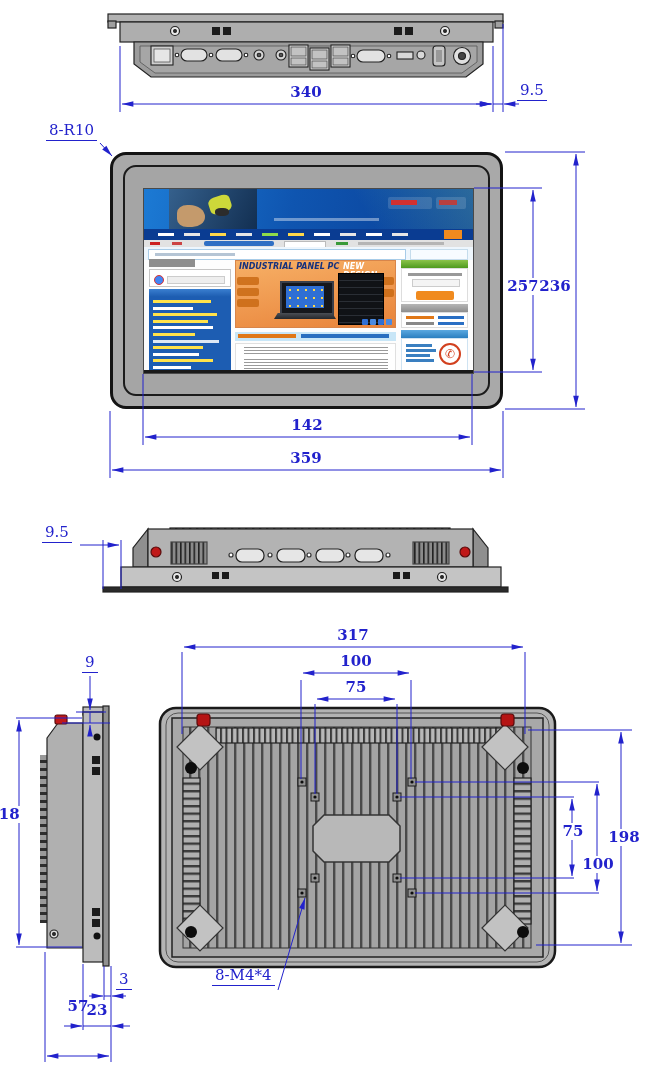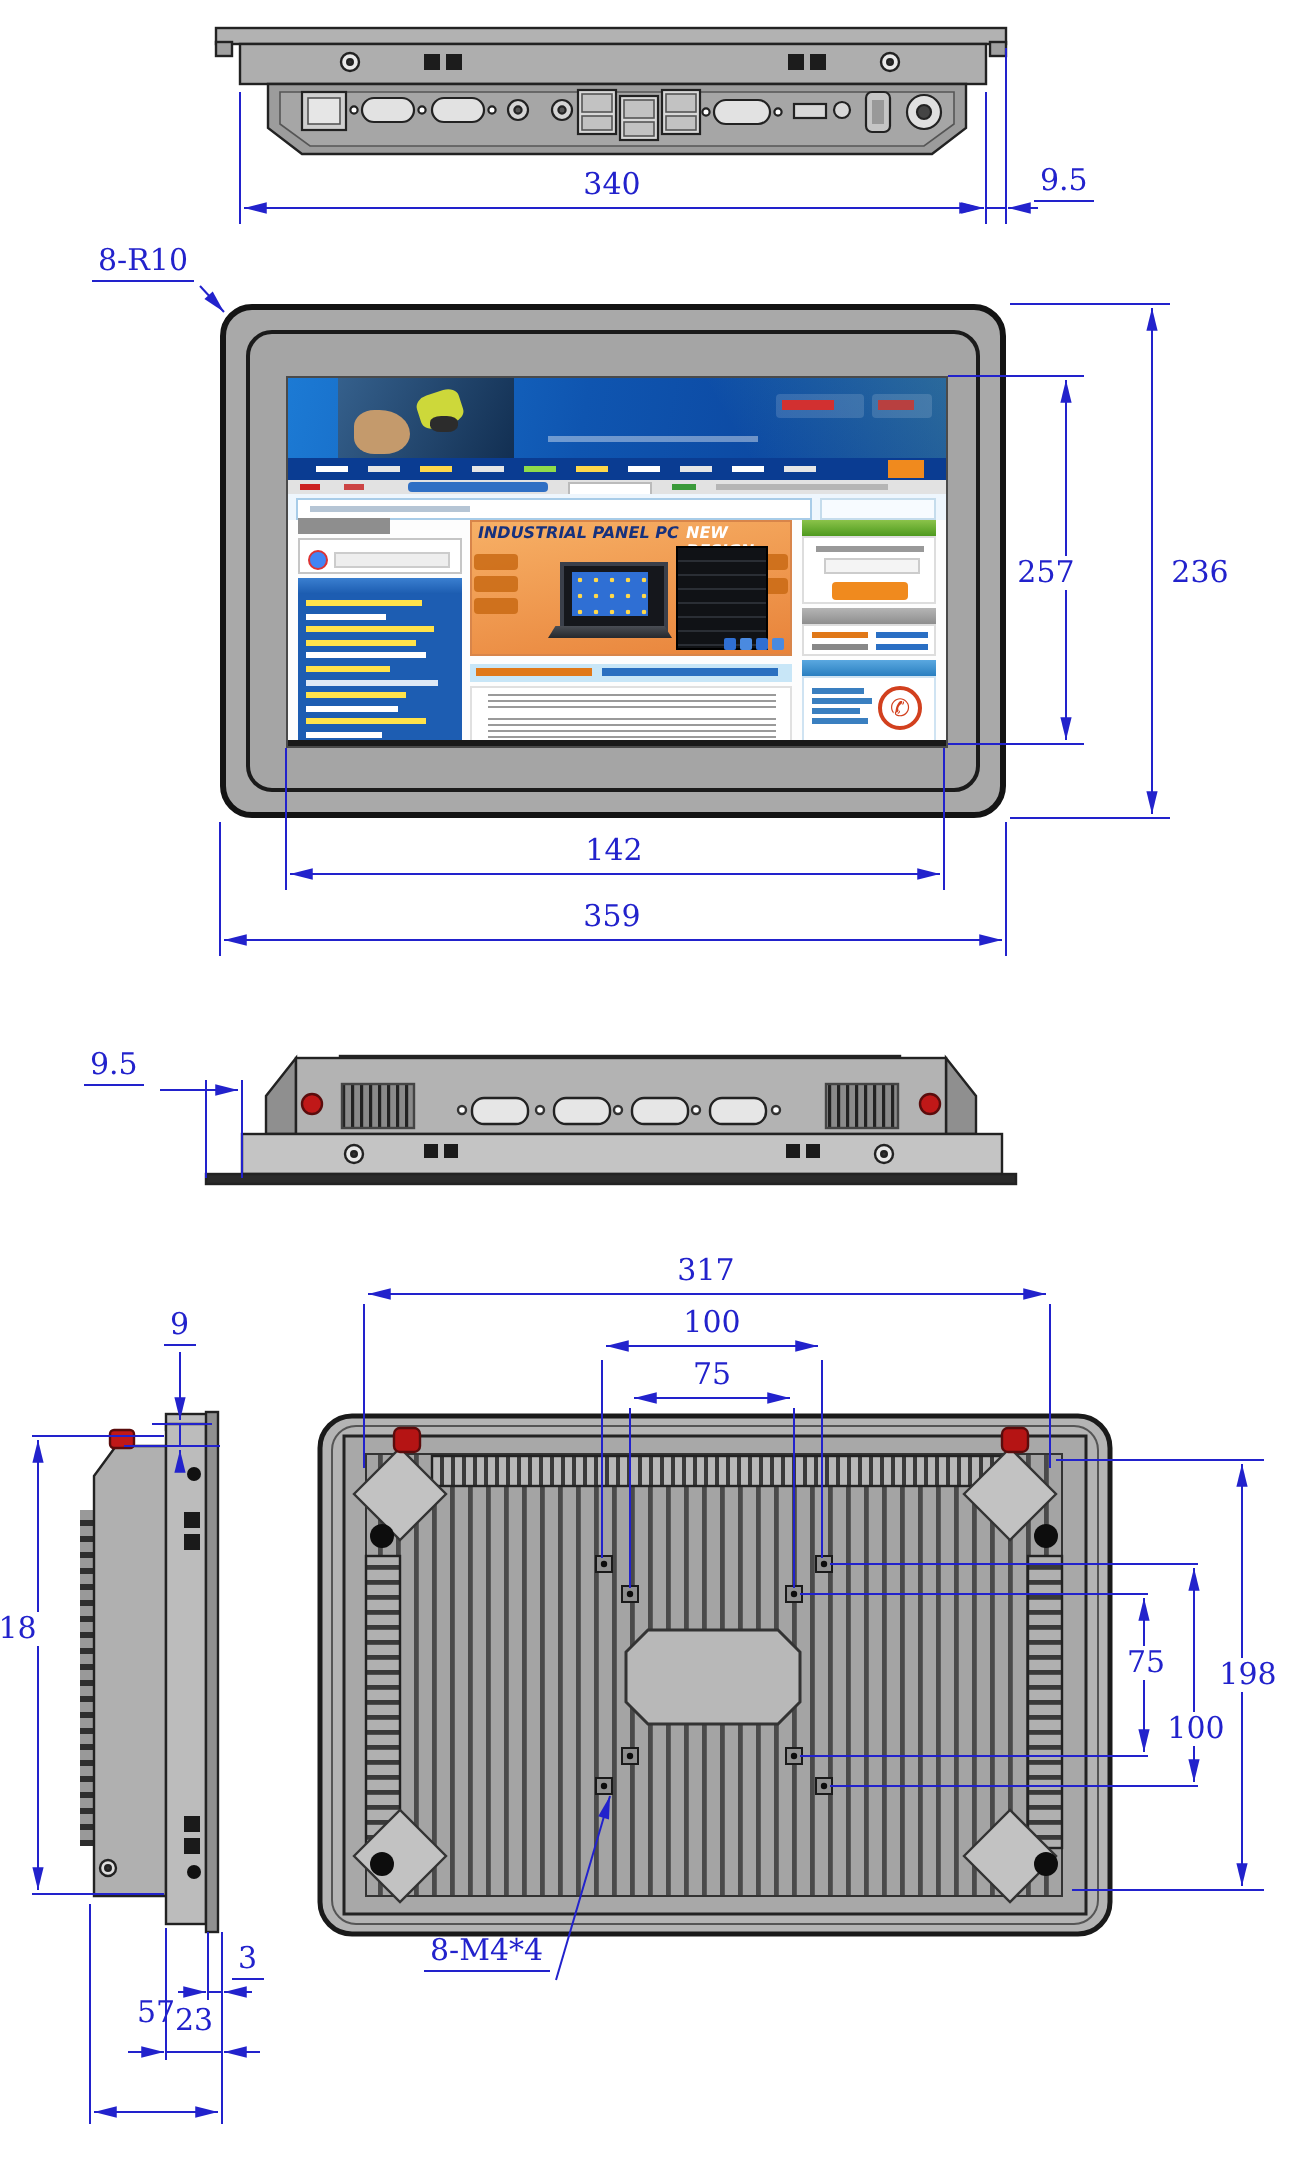--- a/index.html
+++ b/index.html
@@ -1,20 +1,20 @@
 <!DOCTYPE html>
 <html><head>
 <meta charset="utf-8">
 <style>
   html,body{margin:0;padding:0;background:#fff;}
   #canvas{position:relative;width:646px;height:1080px;background:#fff;overflow:hidden;
           font-family:"DejaVu Serif",serif;}
   #canvas svg{position:absolute;left:0;}
   .dl{position:absolute;color:#2222cc;font:15px "DejaVu Serif",serif;white-space:nowrap;z-index:7;line-height:17px;}
-  .ct{transform:translateX(-50%);}
+  .ct{transform:translateX(-50%);font-weight:bold;}
   .ul{border-bottom:1.4px solid #2222cc;padding:0 3px 1px 3px;}
   .wb{background:#fff;padding:0 2px;}
   .abs{position:absolute;}
   
   #bezel{position:absolute;left:110px;top:152px;width:393px;height:257px;box-sizing:border-box;
          border:3px solid #141414;border-radius:16px;background:#a9a9a9;z-index:2;}
   #groove{position:absolute;left:123px;top:165px;width:367px;height:231px;box-sizing:border-box;
           border:2px solid #1b1b1b;border-radius:13px;background:#a5a5a5;z-index:2;}
   #screen{position:absolute;left:143px;top:188px;width:329px;height:184px;background:#fdfdfd;
           overflow:hidden;z-index:3;border:1px solid #4a4a4a;box-sizing:content-box;}
@@ -387,21 +387,21 @@
       <line x1="64" y1="1026" x2="82" y2="1026" marker-end="url(#ar)"></line>
       <line x1="130" y1="1026" x2="112" y2="1026" marker-end="url(#ar)"></line>
       <line x1="278" y1="990" x2="305" y2="898" marker-end="url(#ar)"></line>
     </g>
   </svg>
 
   <div class="dl ct" style="left:306px;top:84px">340</div>
   <div class="dl ul" style="left:517px;top:82px">9.5</div>
   <div class="dl ul" style="left:46px;top:122px">8-R10</div>
   <div class="dl ct wb" style="left:523px;top:278px">257</div>
-  <div class="dl ct wb" style="left:600px;top:278px">236</div>
+  <div class="dl ct wb" style="left:555px;top:278px">236</div>
   <div class="dl ct" style="left:307px;top:417px">142</div>
   <div class="dl ct" style="left:306px;top:450px">359</div>
   <div class="dl ul" style="left:42px;top:524px">9.5</div>
   <div class="dl ul" style="left:82px;top:654px">9</div>
   <div class="dl ct wb" style="left:4px;top:806px">218</div>
   <div class="dl ct" style="left:353px;top:627px">317</div>
   <div class="dl ct" style="left:356px;top:653px">100</div>
   <div class="dl ct" style="left:356px;top:679px">75</div>
   <div class="dl ct wb" style="left:573px;top:823px">75</div>
   <div class="dl ct wb" style="left:598px;top:856px">100</div>

